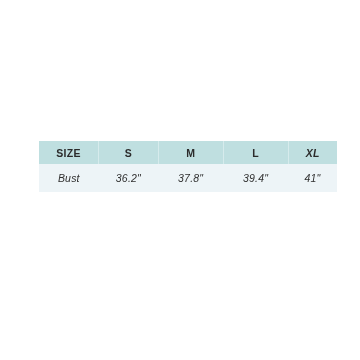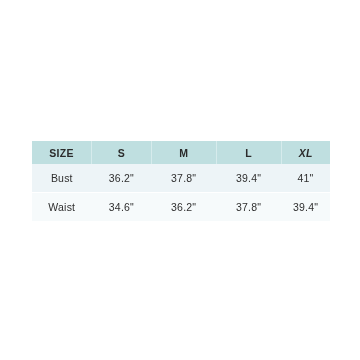--- a/index.html
+++ b/index.html
@@ -17,21 +17,21 @@
   #page {
     position: relative;
     width: 360px;
     height: 360px;
     background: #ffffff;
   }
 
   
   #size-chart-wrap {
     position: absolute;
-    left: 32px;
+    left: 39px;
     top: 141px;
     width: 298px;
   }
 
   table.size-chart {
     width: 100%;
     border-collapse: collapse;
     table-layout: fixed;
   }
 
@@ -57,20 +57,21 @@
     border-right: 1px solid #d6ebec;
   }
   thead th:last-child {
     border-right: none;
     font-style: italic;
   }
 
   
   tbody tr.row-bust {
     background: #edf4f7;
+    font-style: italic;
   }
   tbody tr.row-waist {
     background: #f6fafb;
   }
   tbody tr.row-bust td {
     border-bottom: 1px solid #ffffff;
   }
   tbody td {
     height: 28px;
     padding: 0;
@@ -111,24 +112,17 @@
       </thead>
 
       <tbody>
         <tr class="row-bust">
           <td class="row-label">Bust</td>
           <td>36.2"</td>
           <td>37.8"</td>
           <td>39.4"</td>
           <td>41"</td>
         </tr>
-        <tr class="row-waist">
-          <td class="row-label">Waist</td>
-          <td>34.6"</td>
-          <td>36.2"</td>
-          <td>37.8"</td>
-          <td>39.4"</td>
-        </tr>
       </tbody>
     </table>
   </div>
 
 </div>
 
 </body></html>

